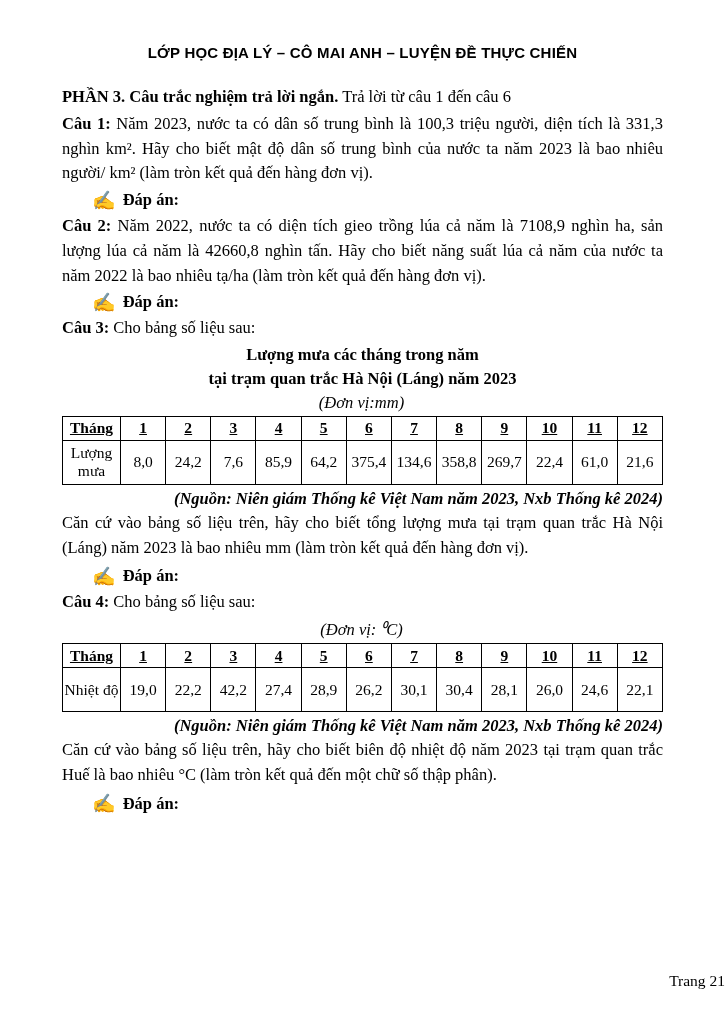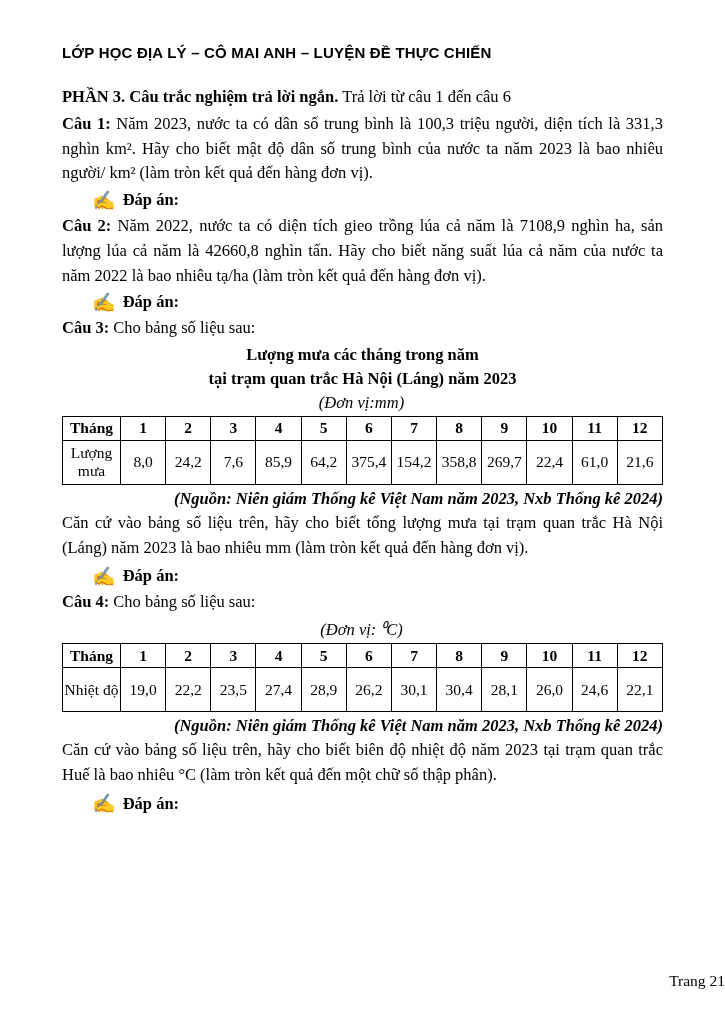--- a/index.html
+++ b/index.html
@@ -11,21 +11,21 @@
     color: #000000;
     font-family: "Liberation Serif", serif;
     font-size: 16.5px;
     position: relative;
     overflow: hidden;
   }
   .page {
     padding: 44px 62px 0 62px;
   }
   .doc-header {
-    text-align: left;
+    text-align: center;
     font-family: "Liberation Sans", sans-serif;
     font-weight: bold;
     font-size: 15px;
     letter-spacing: 0.2px;
     margin-bottom: 24px;
   }
   p { line-height: 1.5; }
   .para { text-align: justify; margin-bottom: 2px; }
   .b { font-weight: bold; margin-top: 20px; }
   .answer-line {
@@ -63,21 +63,21 @@
     margin-top: 2px;
   }
   table.data-table td {
     border: 1px solid #000;
     text-align: center;
     vertical-align: middle;
     font-size: 15.5px;
     padding: 2px 1px;
   }
   table.data-table .col0 { width: 58px; }
-  table.data-table tr.head td { font-weight: bold; height: 24px; }
+  table.data-table tr.head td { font-weight: bold; height: 24px; text-decoration: underline; }
   table.data-table tr.vals td { height: 44px; }
   .footer {
     position: absolute;
     bottom: 34px;
     left: 0;
     width: 100%;
     text-align: right;
     font-size: 15.5px;
   }
   .mt6 { margin-top: 6px; }
@@ -142,21 +142,21 @@
       <td>12</td>
     </tr>
     <tr class="vals">
       <td class="col0">Lượng mưa</td>
       <td>8,0</td>
       <td>24,2</td>
       <td>7,6</td>
       <td>85,9</td>
       <td>64,2</td>
       <td>375,4</td>
-      <td>154,2</td>
+      <td>134,6</td>
       <td>358,8</td>
       <td>269,7</td>
       <td>22,4</td>
       <td>61,0</td>
       <td>21,6</td>
     </tr>
   </tbody>
     </table>
 
   <div class="source-note">(Nguồn: Niên giám Thống kê Việt Nam năm 2023, Nxb Thống kê 2024)</div>
@@ -189,21 +189,21 @@
       <td>8</td>
       <td>9</td>
       <td>10</td>
       <td>11</td>
       <td>12</td>
     </tr>
     <tr class="vals">
       <td class="col0">Nhiệt độ</td>
       <td>19,0</td>
       <td>22,2</td>
-      <td>23,5</td>
+      <td>42,2</td>
       <td>27,4</td>
       <td>28,9</td>
       <td>26,2</td>
       <td>30,1</td>
       <td>30,4</td>
       <td>28,1</td>
       <td>26,0</td>
       <td>24,6</td>
       <td>22,1</td>
     </tr>

